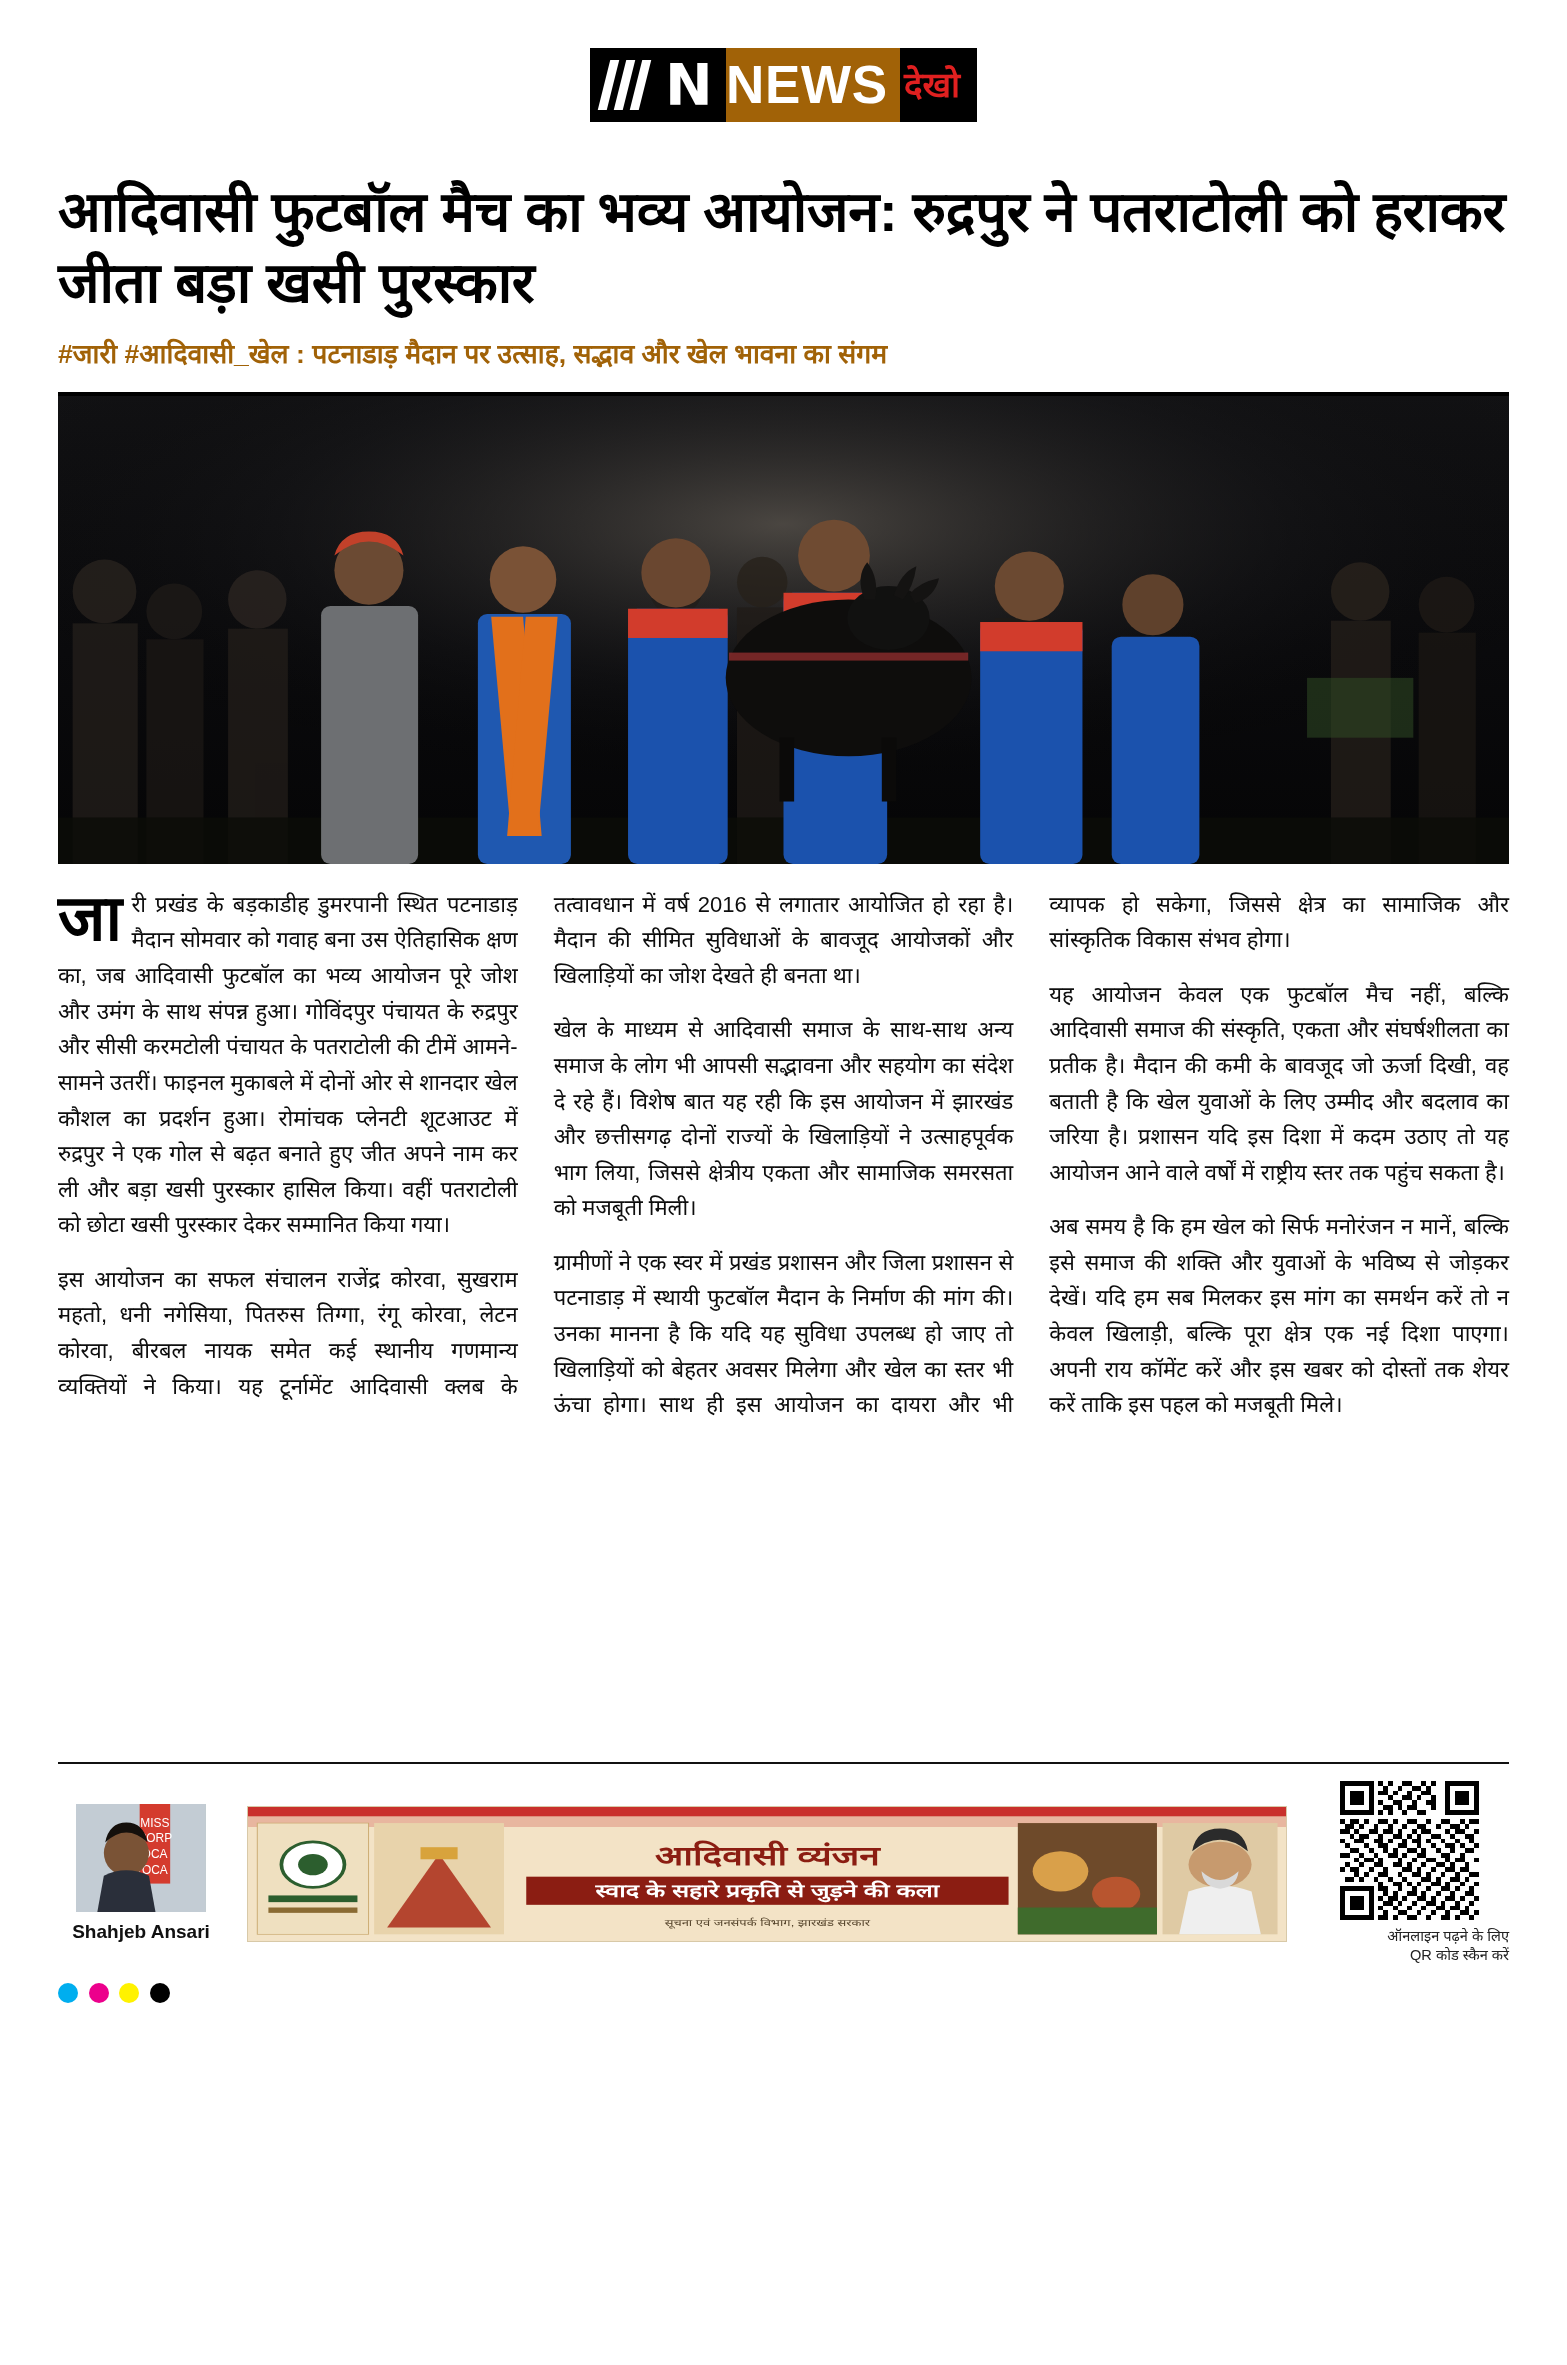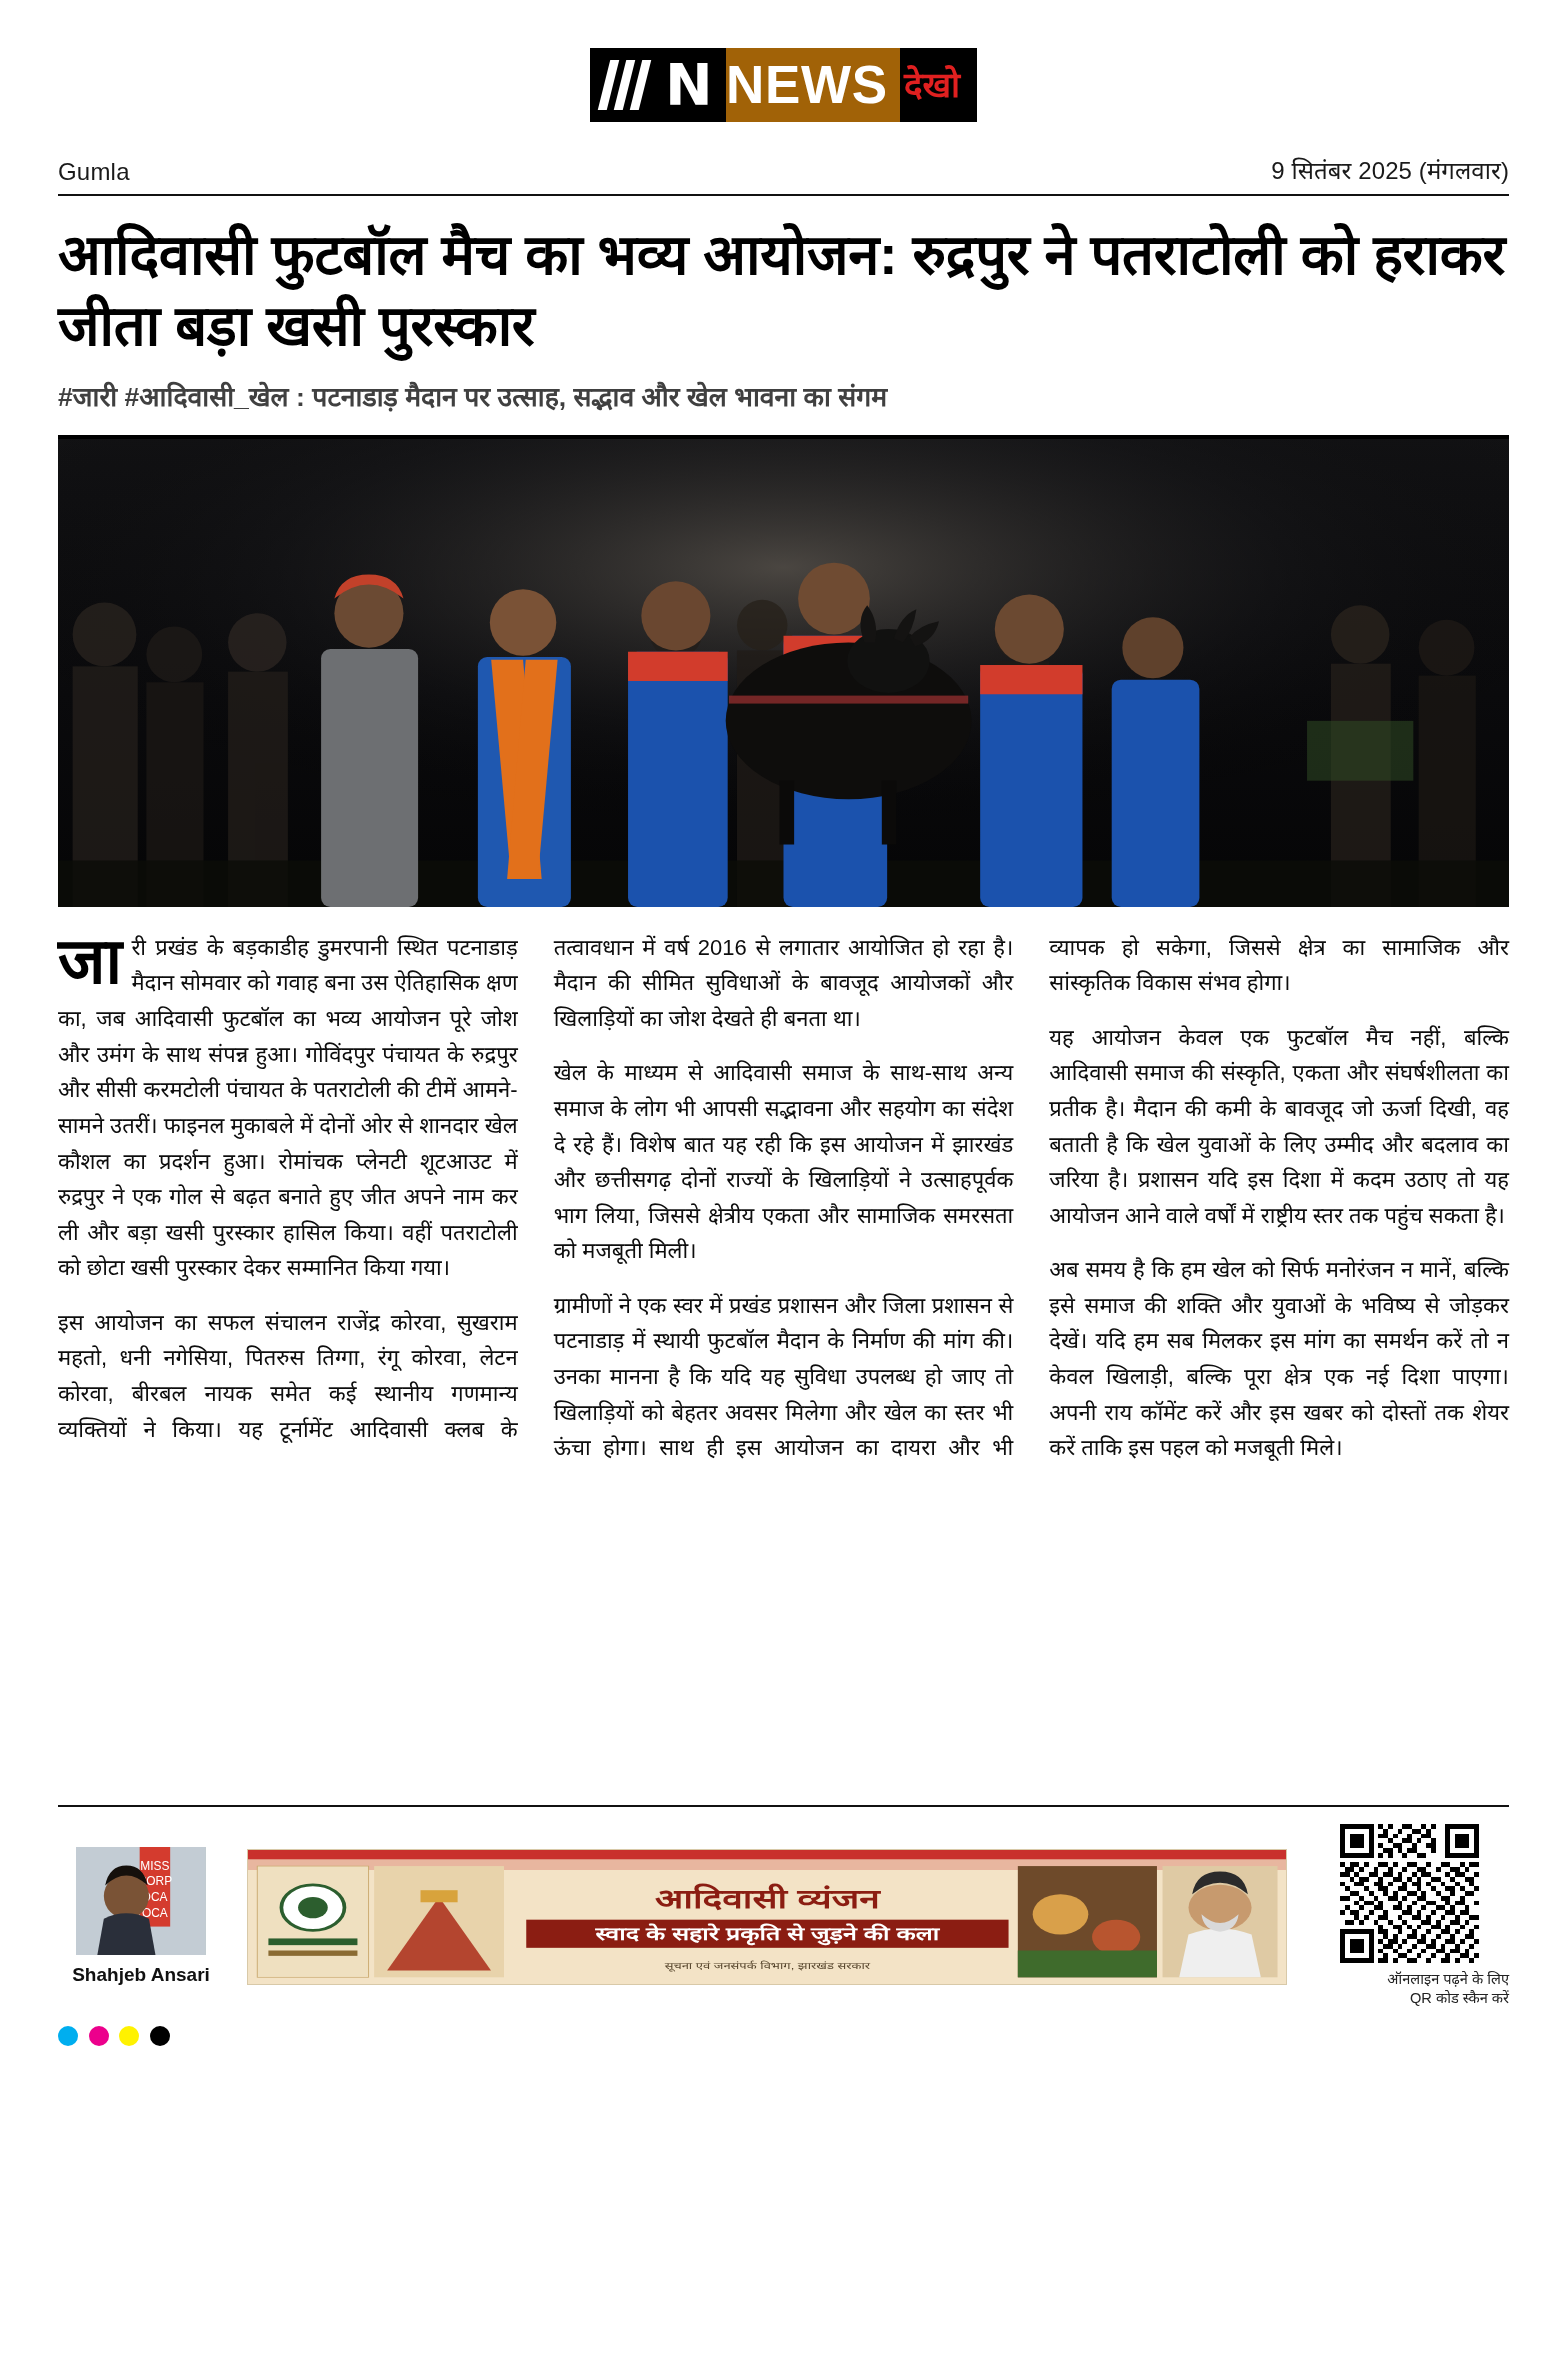--- a/index.html
+++ b/index.html
@@ -93,21 +93,21 @@
     line-height: 1.27;
     font-weight: bold;
     color: #000;
     letter-spacing: -0.3px;
     padding-top: 22.6px;
   }
   .subhead {
     font-size: 26.6px;
     line-height: 1.4;
     font-weight: bold;
-    color: #404040;
+    color: #a16207;
     padding-top: 18.6px;
     padding-bottom: 18.6px;
   }
 
   
   .hero {
     width: 100%;
     height: 472px;
     position: relative;
     overflow: hidden;
@@ -211,24 +211,20 @@
         <i></i>
           <i></i>
           <i></i>
       </div>
       <div class="logo-n">N</div>
       <div class="logo-news">NEWS</div>
       <div class="logo-dekho">देखो</div>
     </div>
   </div>
 
-  <div class="dateline">
-    <div class="place">Gumla</div>
-    <div class="date">9 सितंबर 2025 (मंगलवार)</div>
-  </div>
 
   <h1 class="headline">आदिवासी फुटबॉल मैच का भव्य आयोजन: रुद्रपुर ने पतराटोली को हराकर जीता बड़ा खसी पुरस्कार</h1>
   <h2 class="subhead">#जारी #आदिवासी_खेल : पटनाडाड़ मैदान पर उत्साह, सद्भाव और खेल भावना का संगम</h2>
 
   <div class="hero">
     <svg viewBox="0 0 2184 710" preserveAspectRatio="none">
       <defs>
         <linearGradient id="nightsky" x1="0" y1="0" x2="0" y2="1">
           <stop offset="0%" stop-color="#121214"></stop>
           <stop offset="55%" stop-color="#0a0a0c"></stop>

